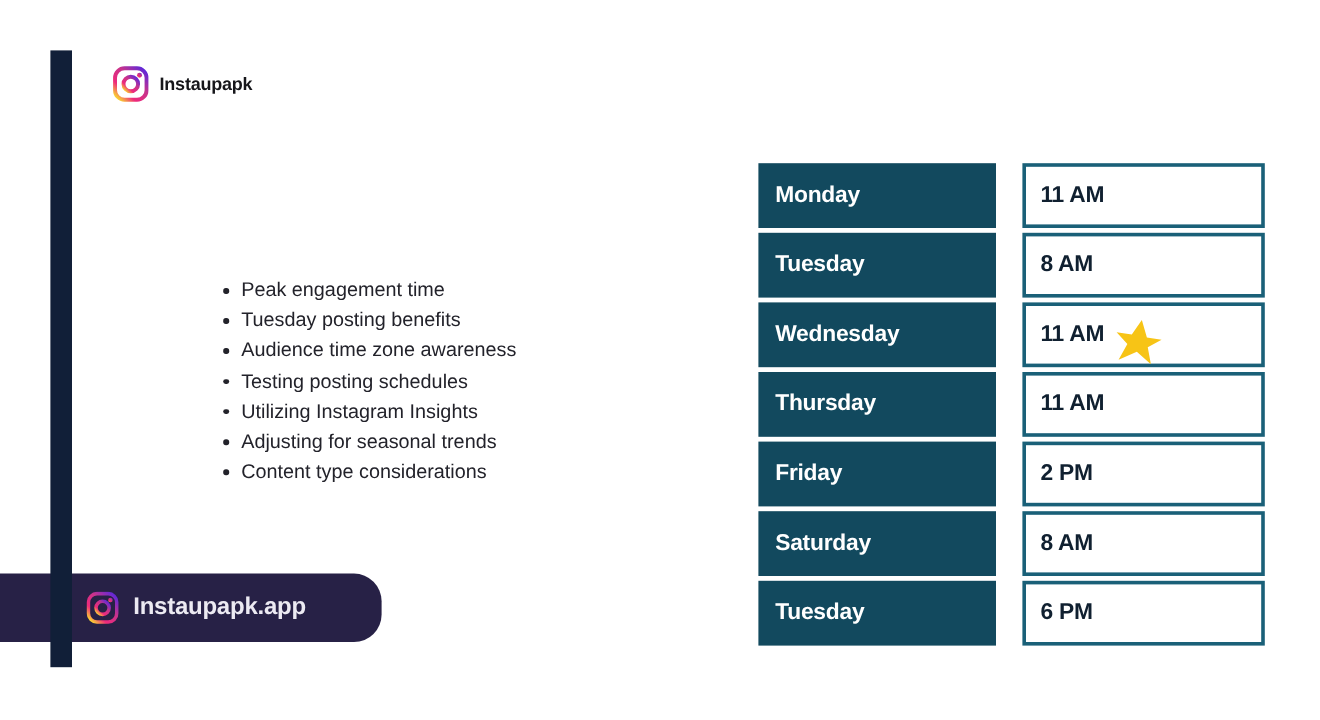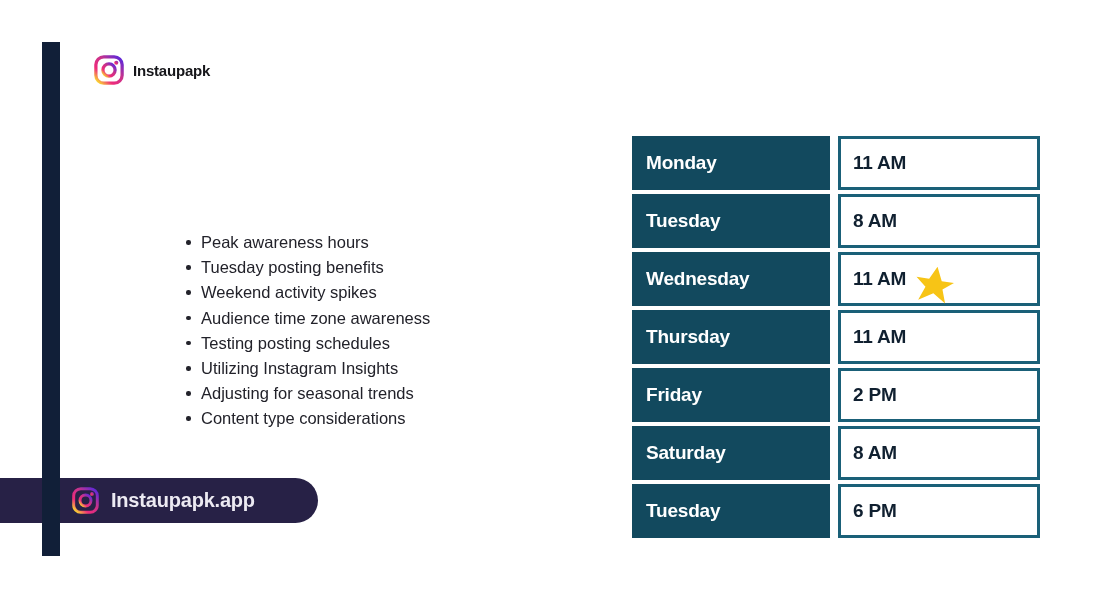--- a/index.html
+++ b/index.html
@@ -93,21 +93,21 @@
     border-radius: 50%;
     background: #22222a;
   }
 
   
   .footer-pill {
     position: absolute;
     left: 0;
     top: 478px;
     width: 318px;
-    height: 45px;
+    height: 57px;
     background: #272146;
     border-top-right-radius: 23px;
     border-bottom-right-radius: 23px;
     display: flex;
     align-items: center;
     z-index: 2;
   }
   .footer-pill .ig-glyph {
     width: 27px;
     height: 27px;
@@ -146,21 +146,21 @@
   .day-label {
     font-size: 19px;
     font-weight: bold;
     color: #ffffff;
     letter-spacing: -0.2px;
     white-space: nowrap;
   }
   .time-cell {
     width: 202px;
     height: 54px;
-    margin-left: 8px;
+    margin-left: 22px;
     background: #ffffff;
     border: 3px solid #1a6078;
     box-sizing: border-box;
     display: flex;
     align-items: center;
     padding-left: 12px;
     position: relative;
   }
   .time-label {
     font-size: 19px;
@@ -197,23 +197,22 @@
       </defs>
       <rect x="4" y="4" width="56" height="56" rx="17" ry="17" fill="none" stroke="url(#igg1)" stroke-width="7"></rect>
       <circle cx="32" cy="32" r="13" fill="none" stroke="url(#igg1)" stroke-width="7"></circle>
       <circle cx="47.5" cy="16.5" r="4.4" fill="url(#igg1)"></circle>
     </svg>
     <span class="brand-name">Instaupapk</span>
   </div>
 
 
   <ul class="bullets">
-    <li>Peak awareness hours</li>
+    <li>Peak engagement time</li>
     <li>Tuesday posting benefits</li>
-    <li>Weekend activity spikes</li>
     <li>Audience time zone awareness</li>
     <li>Testing posting schedules</li>
     <li>Utilizing Instagram Insights</li>
     <li>Adjusting for seasonal trends</li>
     <li>Content type considerations</li>
   </ul>
 
   <div class="footer-pill">
     <svg class="ig-glyph" viewBox="0 0 64 64">
       <defs>

